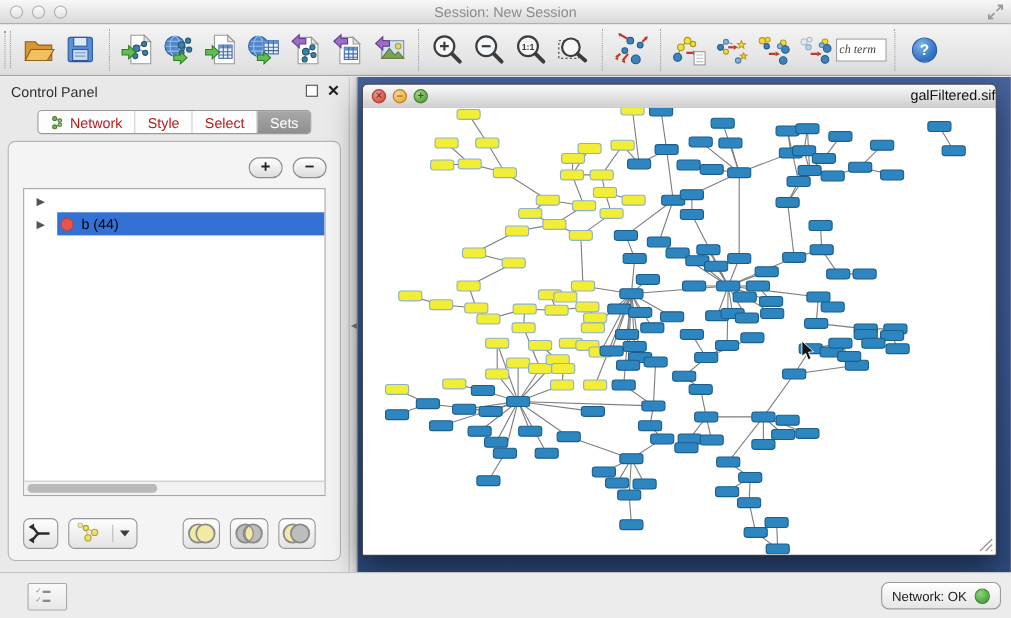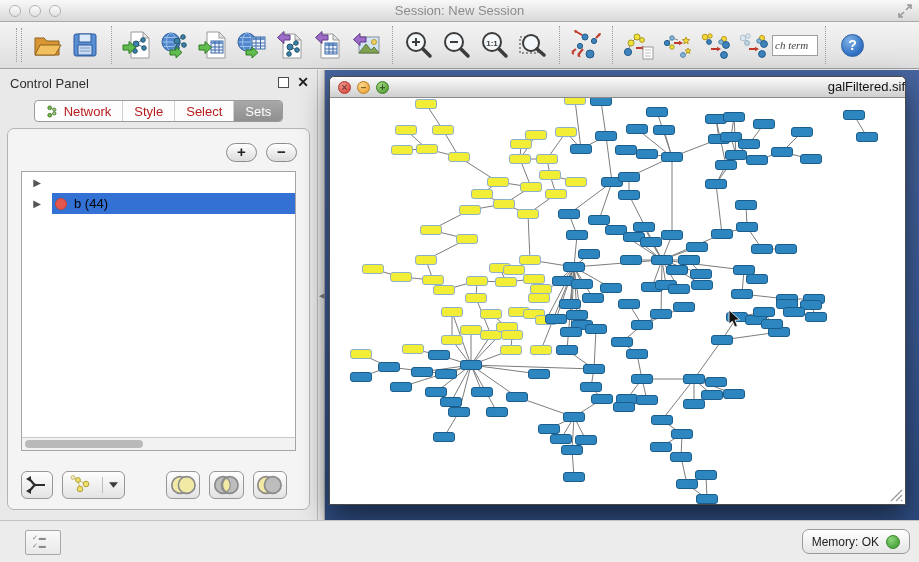--- a/index.html
+++ b/index.html
@@ -7,21 +7,21 @@
   body { position:relative; background:#ececec; font-family:"Liberation Sans",sans-serif; overflow:hidden; font-size:13px; color:#333; }
 
   
   .titlebar { height:22px; background:linear-gradient(#f8f8f8,#d9d9d9); border-bottom:1px solid #a9a9a9; position:relative; }
   .traffic { position:absolute; left:9px; top:5px; display:flex; gap:8px; }
   .tl { width:12px; height:12px; border-radius:50%; border:1px solid #b2b2b2; background:linear-gradient(#fcfcfc,#e2e2e2); }
   .title-text { text-align:center; line-height:21px; font-size:13px; color:#8b8b8b; }
   .fs-icon { position:absolute; right:6px; top:3px; width:16px; height:16px; }
 
   
-  .toolbar { height:47px; background:linear-gradient(#f4f4f4,#dedede); border-bottom:1px solid #9f9f9f; display:flex; align-items:center; padding:0 12px; }
+  .toolbar { height:47px; background:linear-gradient(#f4f4f4,#dedede); border-bottom:1px solid #9f9f9f; display:flex; align-items:center; padding:0 0; }
   .tb-handle { width:6px; height:34px; border-left:1px dotted #9a9a9a; border-right:1px dotted #9a9a9a; margin:0 6px 0 4px; }
   .tbsep { width:0; height:38px; border-left:1px dotted #9e9e9e; margin:0 7px; }
   .tbicon { width:38px; height:38px; display:flex; align-items:center; justify-content:center; border-radius:4px; cursor:default; }
   .tbicon svg { width:32px; height:32px; }
   .search-field { width:46px; height:21px; border:1px solid #9e9e9e; background:#fff; font-style:italic; font-size:11px; color:#444; padding:0 2px; font-family:"Liberation Serif",serif; }
   .help-btn { width:23px; height:23px; border-radius:50%; background:radial-gradient(circle at 35% 28%, #7fb3e8, #2f6fc2 70%); border:1px solid #2a5ea3; color:#fff; font-weight:bold; font-size:14px; text-align:center; line-height:21px; margin-left:8px; }
 
   
   .main { position:absolute; top:70px; bottom:42px; left:0; right:0; display:flex; }
 
@@ -797,16 +797,16 @@
     </div>
   </div>
 </div>
 
 <div class="statusbar">
   <div class="task-btn">
     <div class="trow">✓▬</div>
     <div class="trow">✓▬</div>
   </div>
   <div class="memory-btn">
-    <span>Memory: OK</span>
+    <span>Network: OK</span>
     <span class="mem-dot"></span>
   </div>
 </div>
 
 </body></html>

